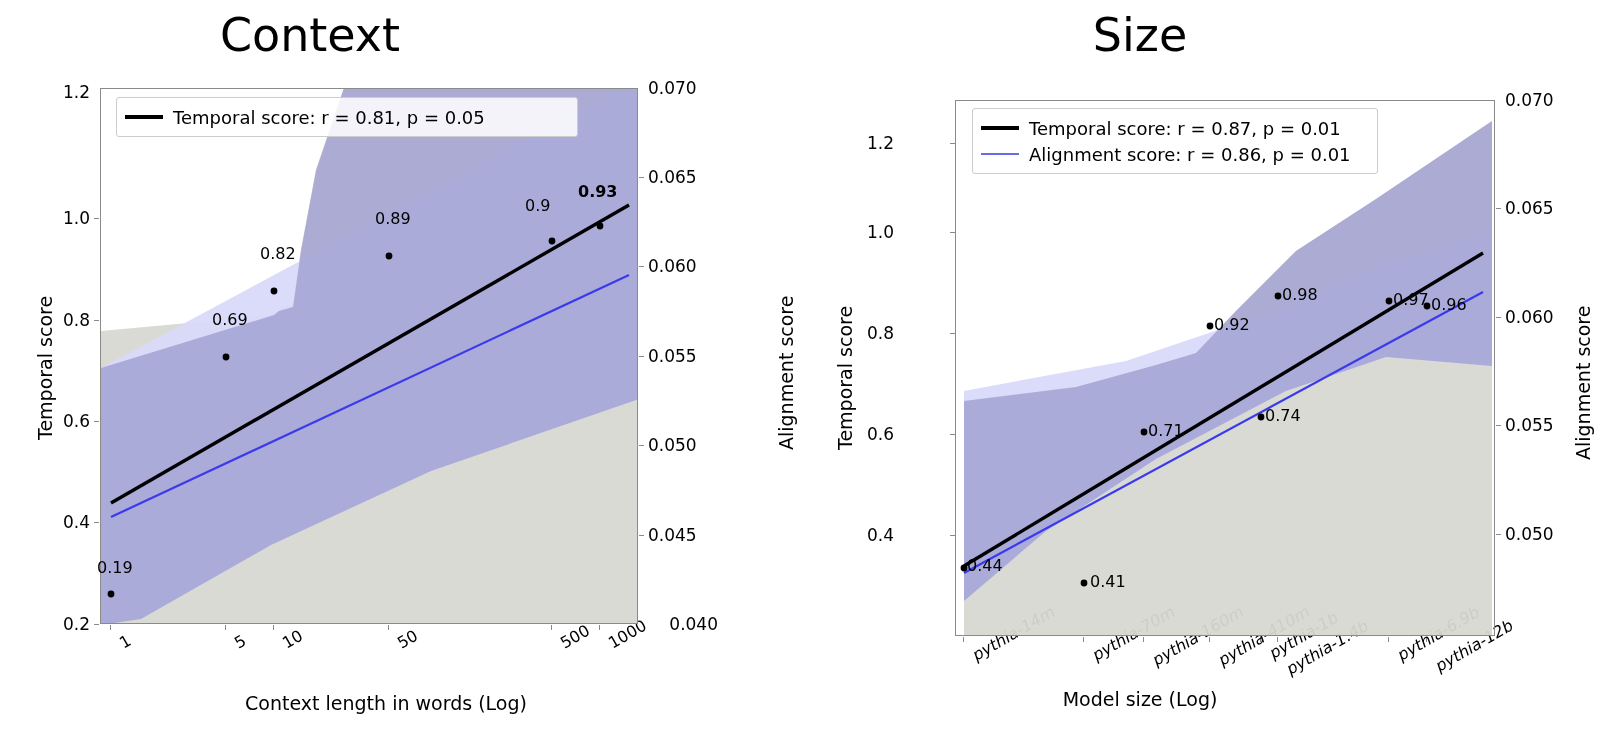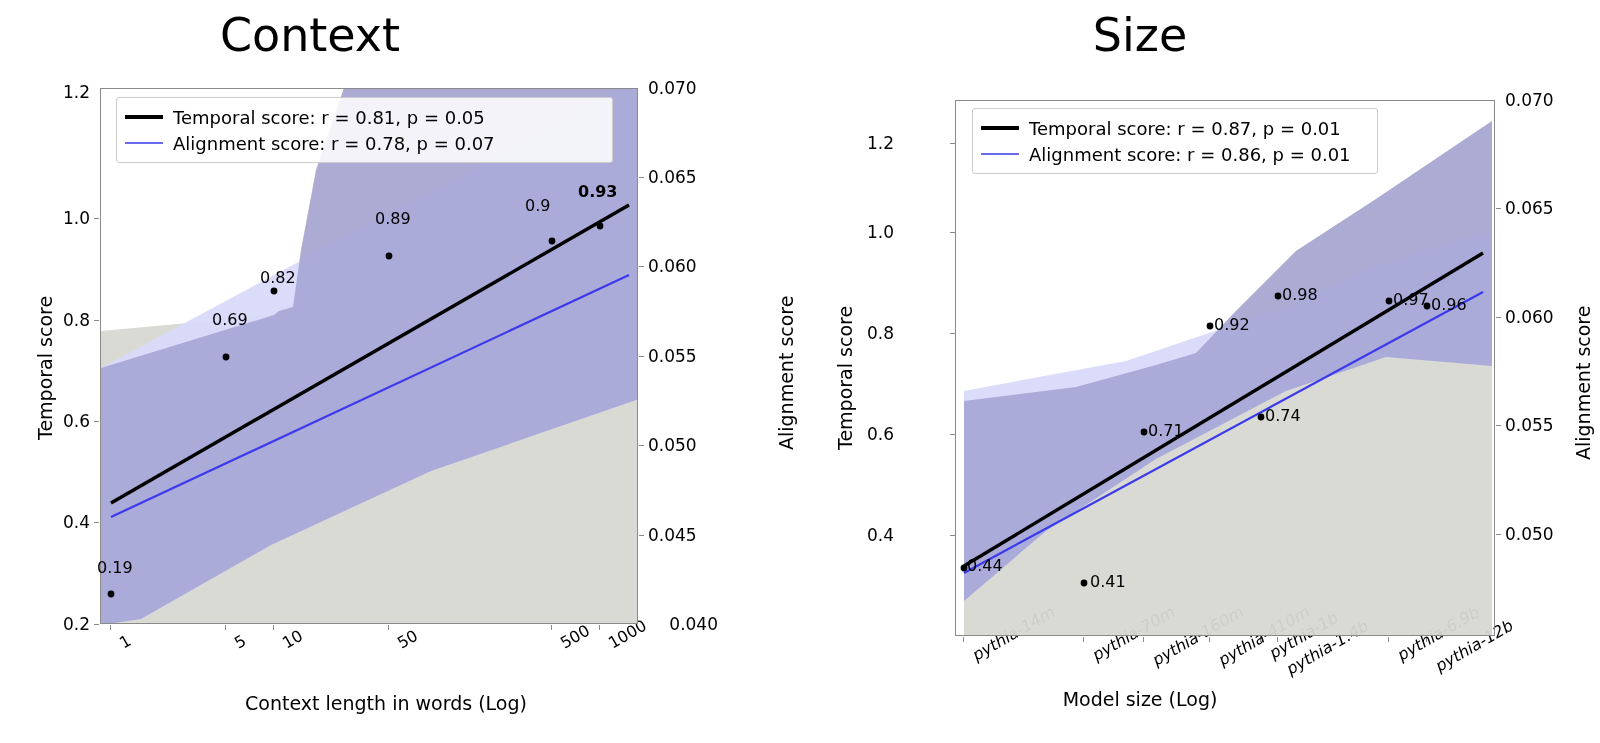--- a/index.html
+++ b/index.html
@@ -223,37 +223,31 @@
           <circle cx="173" cy="202" r="3.4" fill="#000"></circle>
           <circle cx="288" cy="167" r="3.4" fill="#000"></circle>
           <circle cx="451" cy="152" r="3.4" fill="#000"></circle>
           <circle cx="499" cy="137" r="3.4" fill="#000"></circle>
         </svg>
       </div>
     </div>
 
     <div class="pt-label" style="left:97px;  top:560px;">0.19</div>
     <div class="pt-label" style="left:212px; top:312px;">0.69</div>
-    <div class="pt-label" style="left:260px; top:246px;margin-top:24px;">0.82</div>
+    <div class="pt-label" style="left:260px; top:246px;">0.82</div>
     <div class="pt-label" style="left:375px; top:211px;">0.89</div>
     <div class="pt-label" style="left:525px; top:198px;">0.9</div>
     <div class="pt-label" style="left:578px; top:184px;font-weight:bold;">0.93</div>
 
-    <div class="legend" style="left:116px; top:97px; width:497px;">
+    <div class="legend" style="left:116px; top:97px; width:462px;">
       <div class="legend-row">
         <span class="legend-swatch sw-black">
             <i></i>
           </span>
         <span class="legend-text">Temporal score: r = 0.81, p = 0.05</span>
-      </div>
-      <div class="legend-row">
-        <span class="legend-swatch sw-blue">
-            <i></i>
-          </span>
-        <span class="legend-text">Alignment score: r = 0.78, p = 0.07</span>
       </div>
     </div>
   </div>
 
   <div class="panel" id="panel-size">
 
     <div class="panel-title">Size</div>
 
     <div class="axis-title-y" style="left:34px; top:450px;">Temporal score</div>
 

